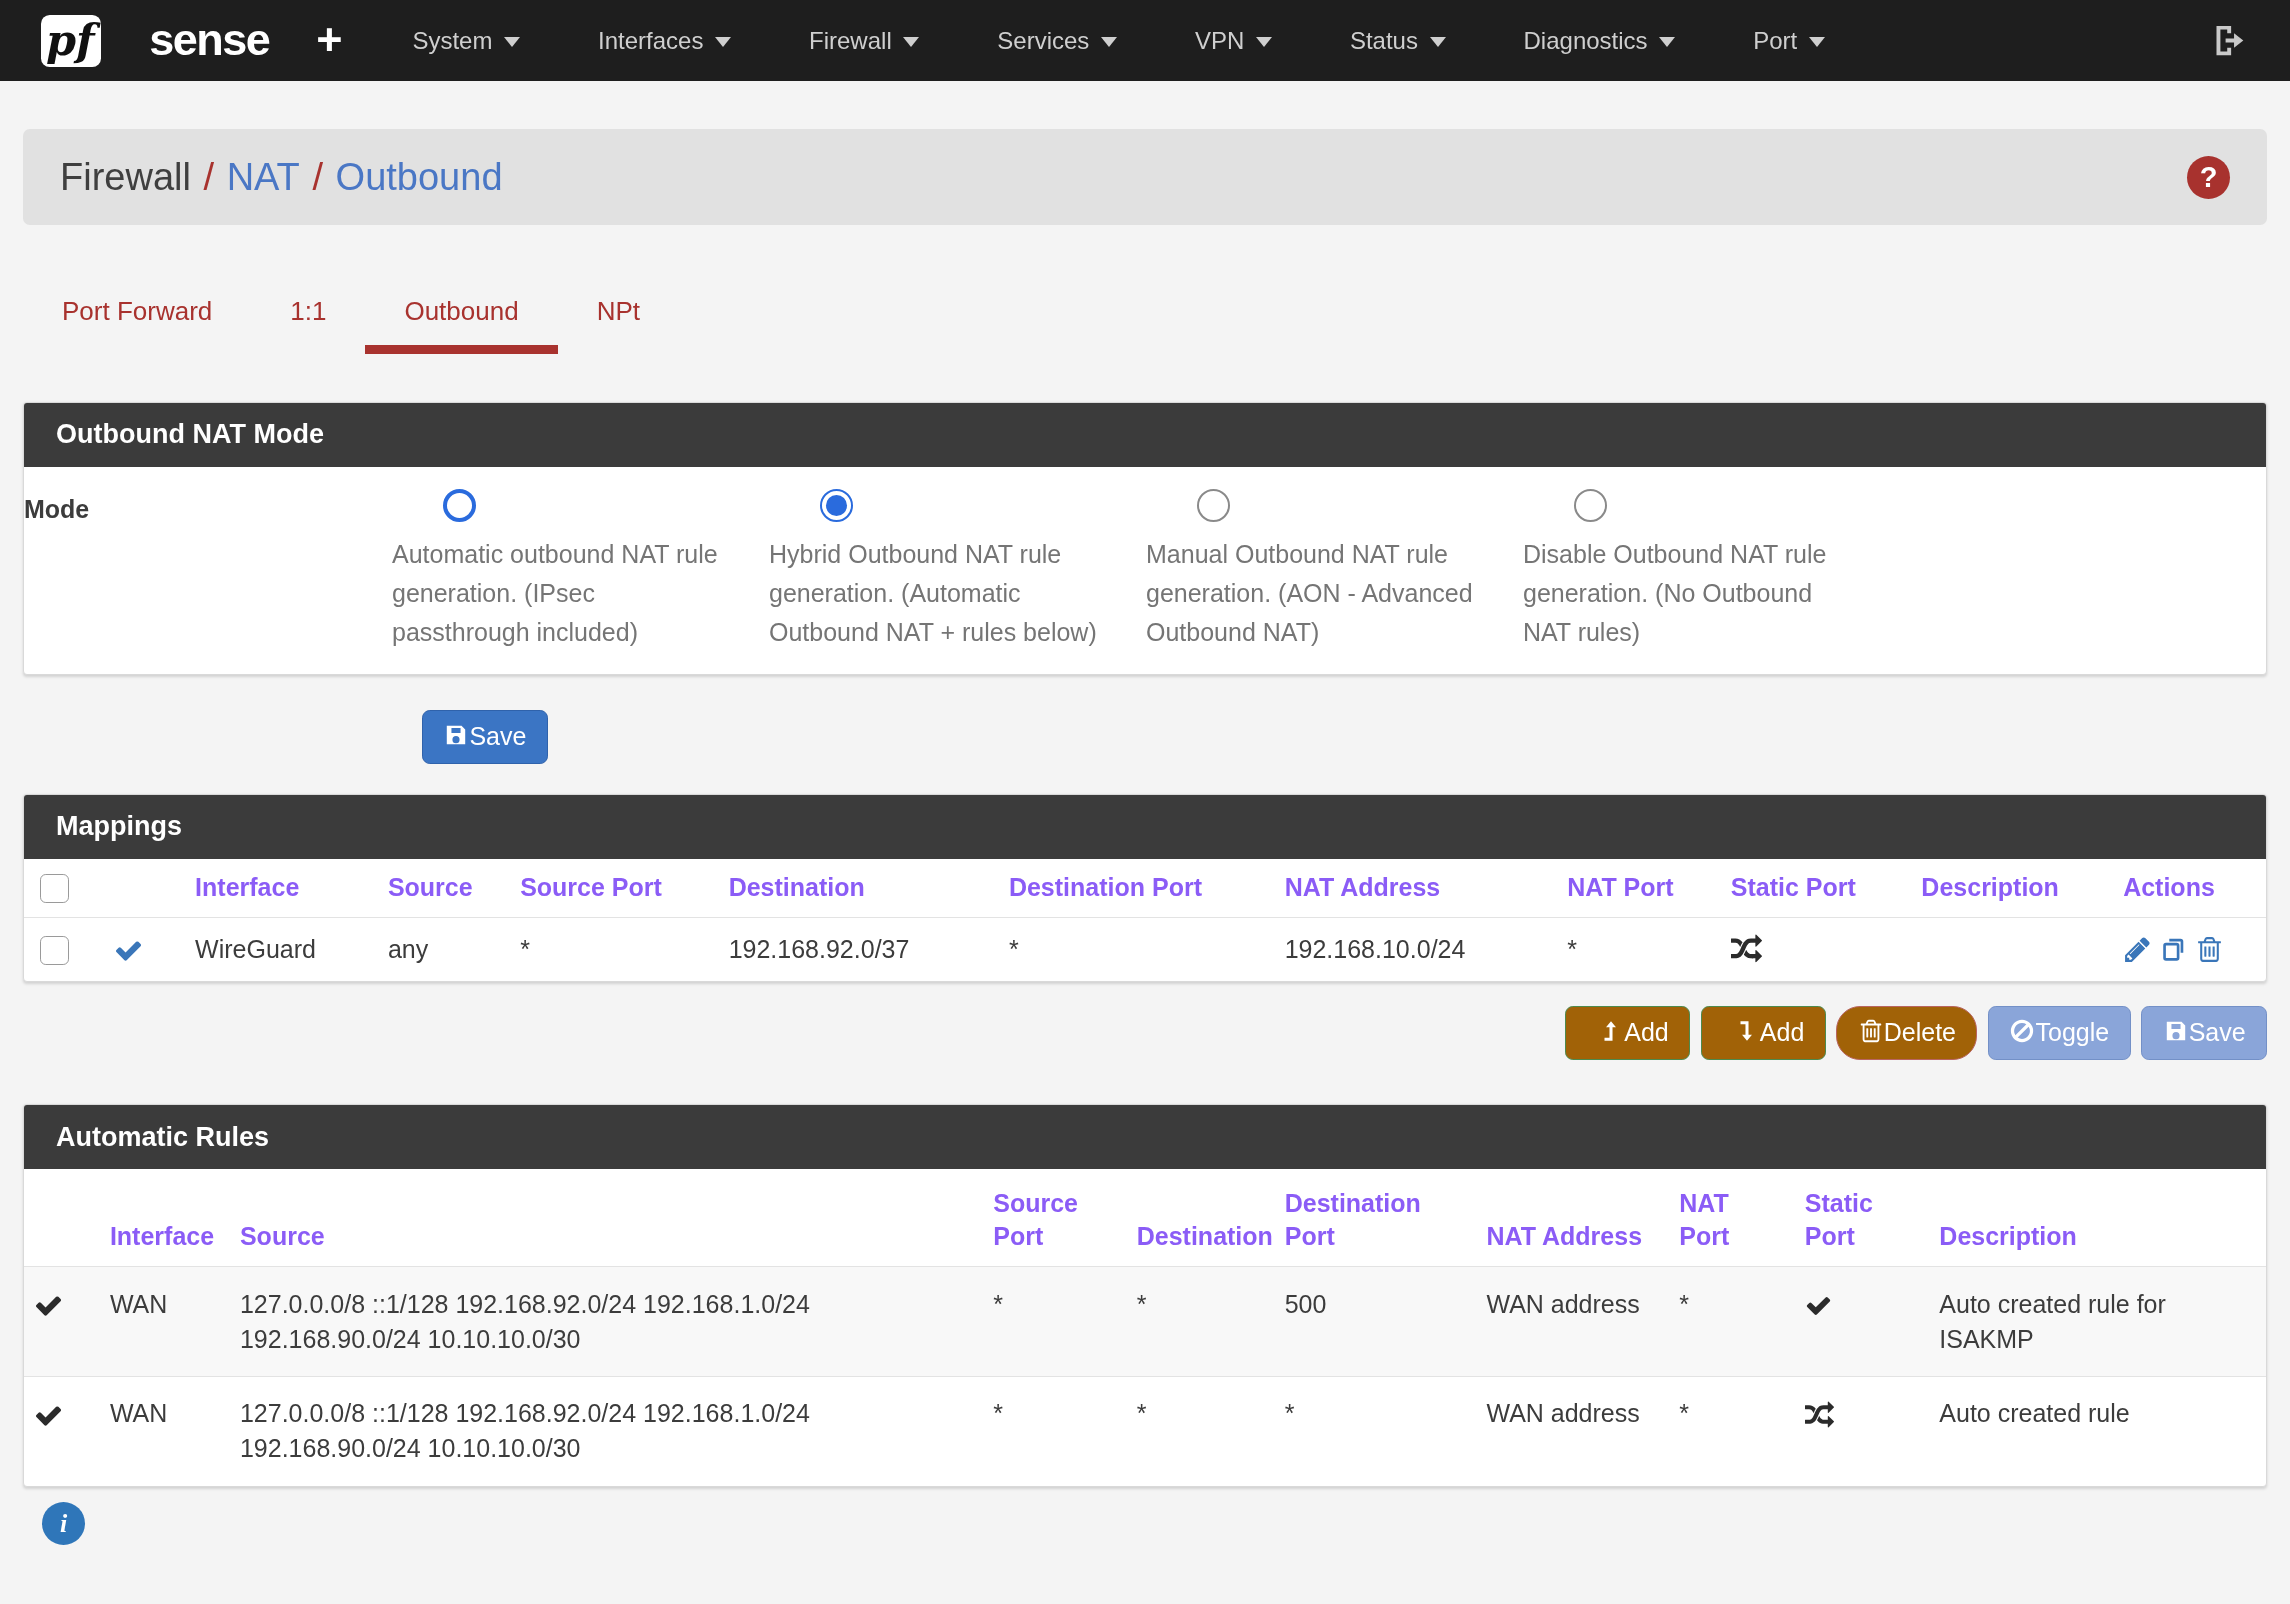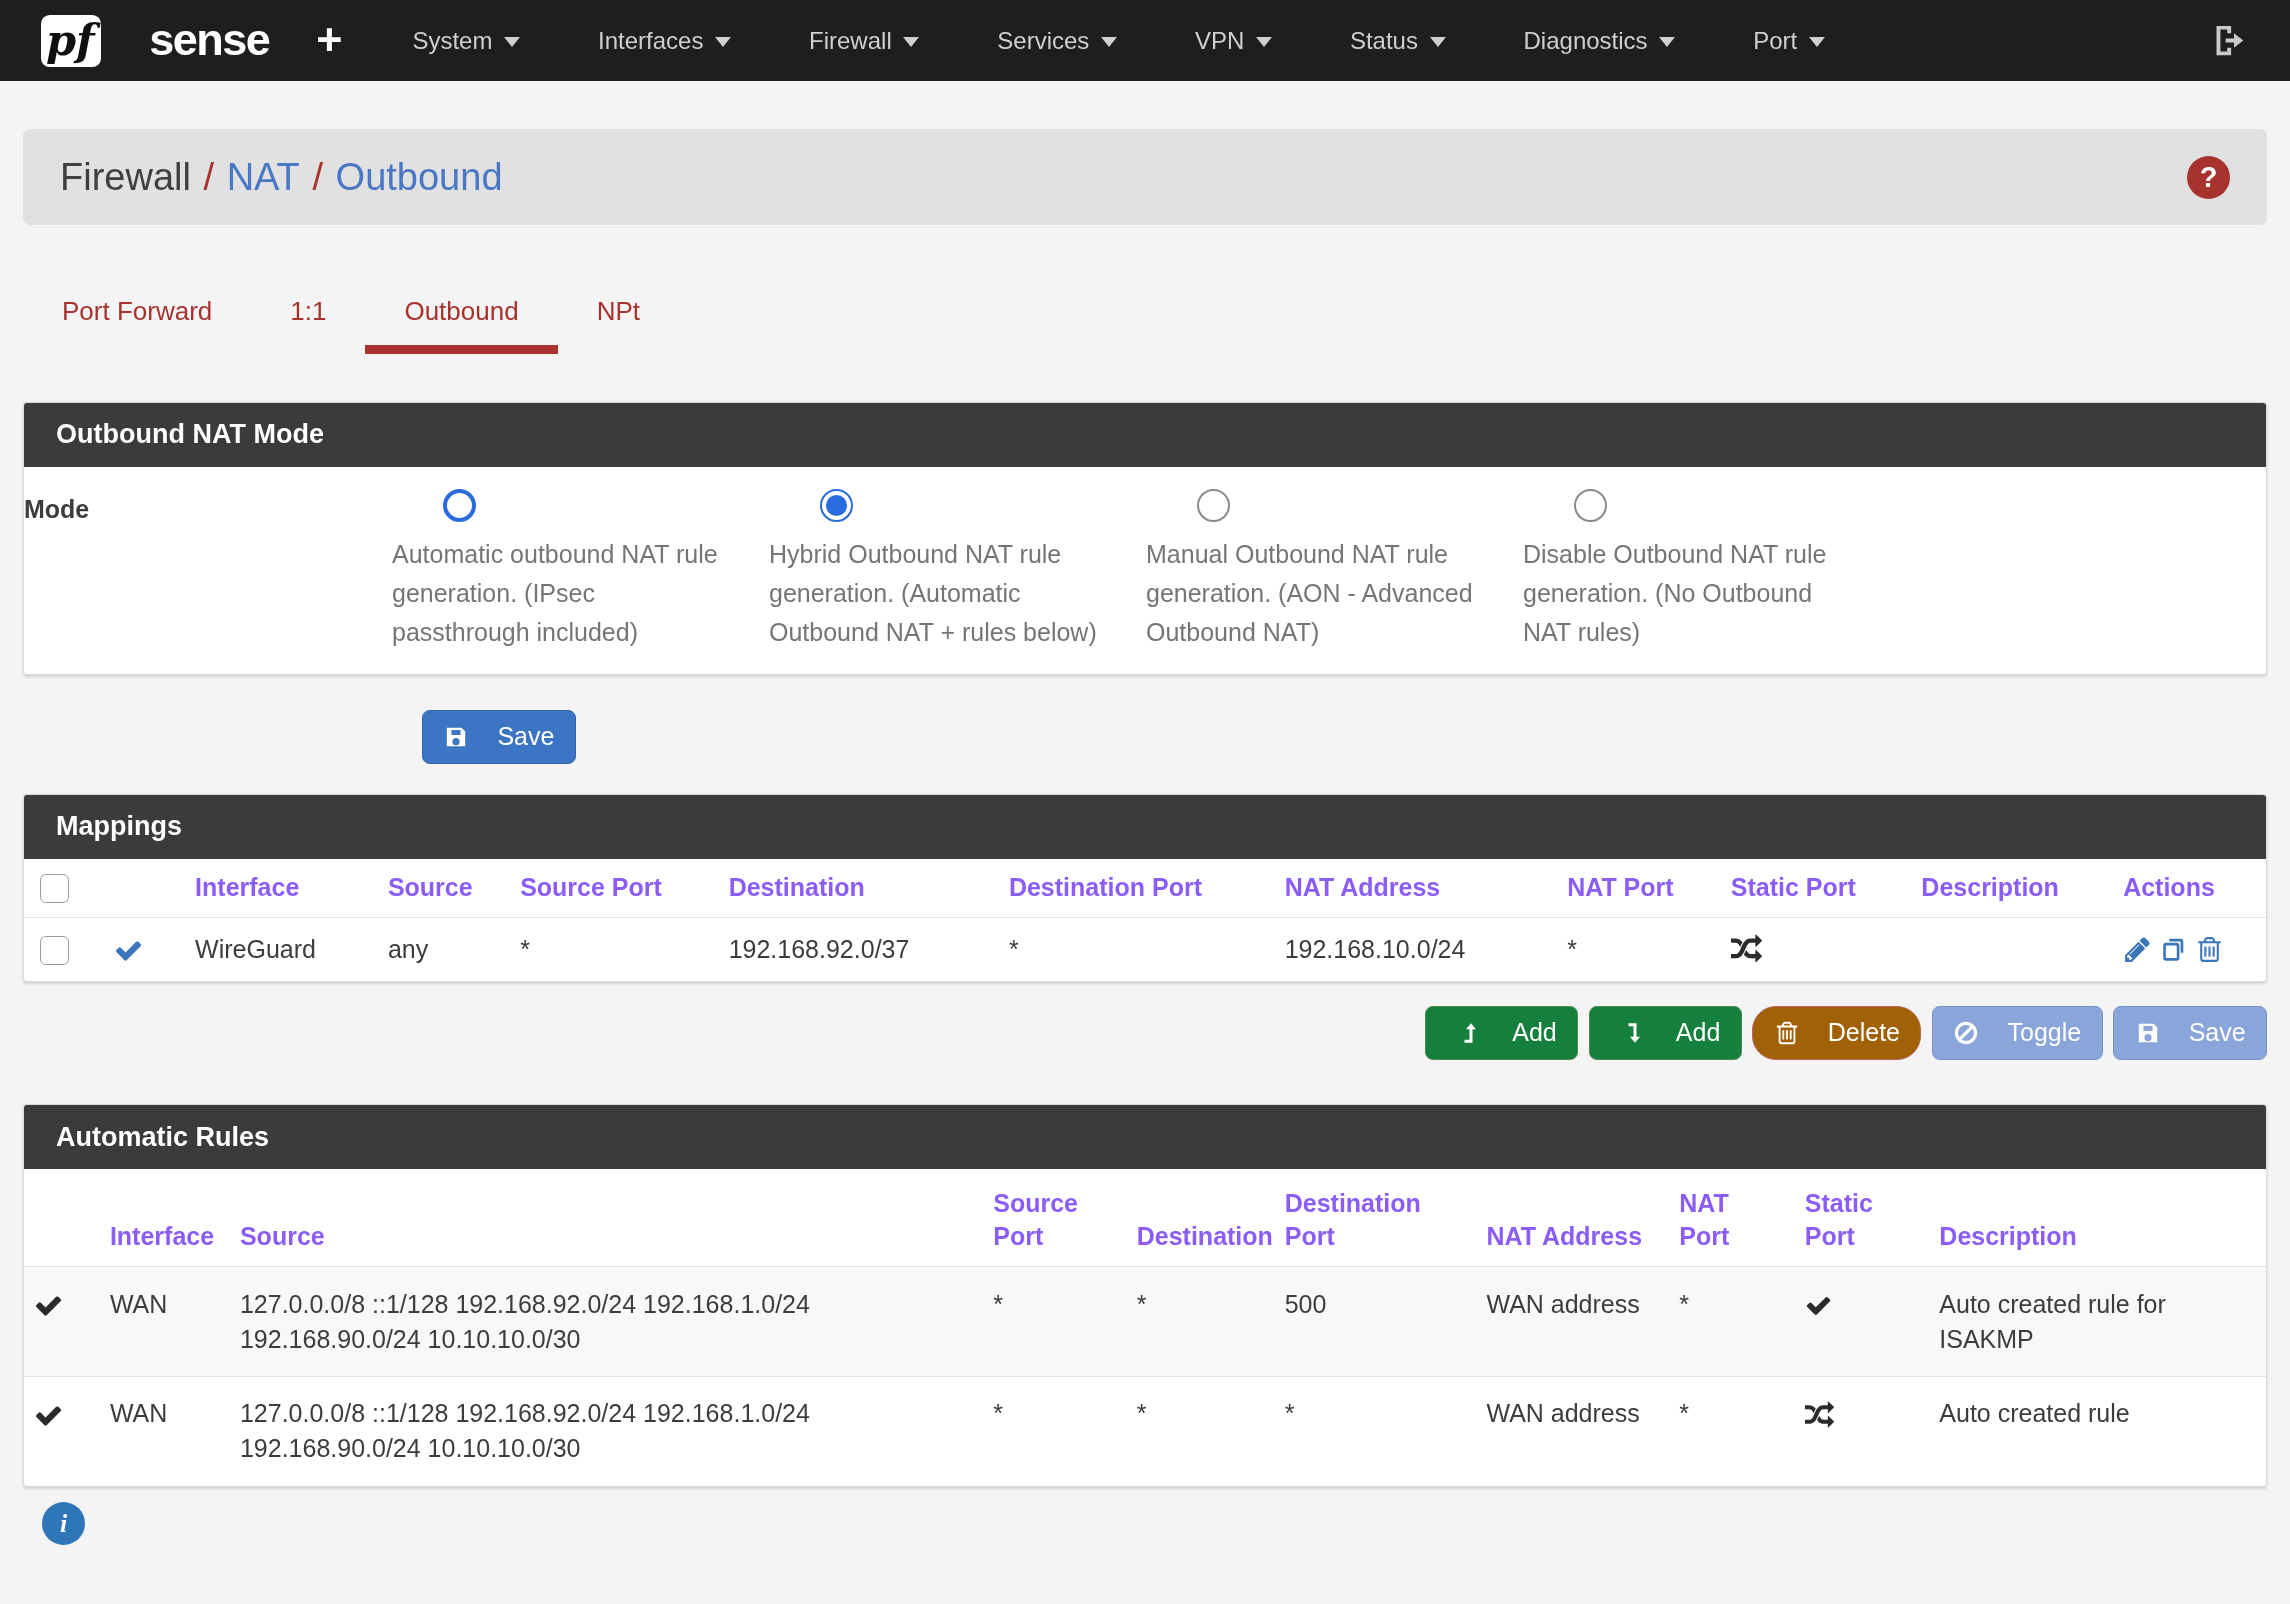--- a/index.html
+++ b/index.html
@@ -40,24 +40,24 @@
   .mode-row{display:flex;padding:20.4px 0 21.3px;}
   .mode-label{width:332px;font-weight:bold;font-size:25px;padding-top:7.8px;box-sizing:border-box;}
   .mode-opt{width:377px;padding-left:36px;box-sizing:border-box;cursor:pointer;}
   .radio{width:33px;height:33px;border-radius:50%;margin:1.9px 0 13.6px 51px;box-sizing:border-box;display:block;position:relative;background:#fff;}
   .radio.blue-ring{border:4.9px solid #2a6bdd;}
   .radio.checked{border:2.9px solid #2a6bdd;}
   .radio.checked::after{content:"";position:absolute;left:3.9px;top:3.9px;right:3.9px;bottom:3.9px;background:#2a6bdd;border-radius:50%;}
   .radio.gray{border:2.9px solid #8a8a8a;}
   .opt-text{color:#757575;font-size:25px;line-height:39px;display:block;}
   
-  .btn{display:inline-flex;align-items:center;gap:28px;font-size:25px;color:#fff;padding:11.6px 20.4px;border-radius:7.8px;border:1px solid transparent;cursor:pointer;background:#888;}
+  .btn{display:inline-flex;align-items:flex-start;gap:0;font-size:25px;color:#fff;padding:11.6px 20.4px;border-radius:7.8px;border:1px solid transparent;cursor:pointer;background:#888;}
   .btn svg{width:26px;height:26px;}
   .btn-primary{background:#3b75c4;border-color:#2f62ab;}
-  .btn-success{background:#15803d;border-color:#4d8a4d;padding-left:32px;}
+  .btn-success{background:#a16207;border-color:#4d8a4d;padding-left:32px;}
   .btn-danger{background:#a16207;border-color:#b96460;border-radius:24px;}
   .btn-info{background:#8aa5d9;border-color:#7390c7;}
   #save-main{margin:35px 0 0 422px;}
   .tbl-btns{display:flex;justify-content:flex-end;gap:10.7px;margin:24px 23px 0;}
   
   #mappings-panel{margin-top:30px;}
   #auto-panel{margin-top:44px;}
   table{width:100%;border-collapse:collapse;table-layout:fixed;font-size:25px;}
   thead th{text-align:left;font-weight:bold;padding:13.6px 9.7px;color:#8b5cf6;}
   tbody td{padding:15.5px 9.7px;border-top:1.9px solid #e3e3e3;vertical-align:middle;}

